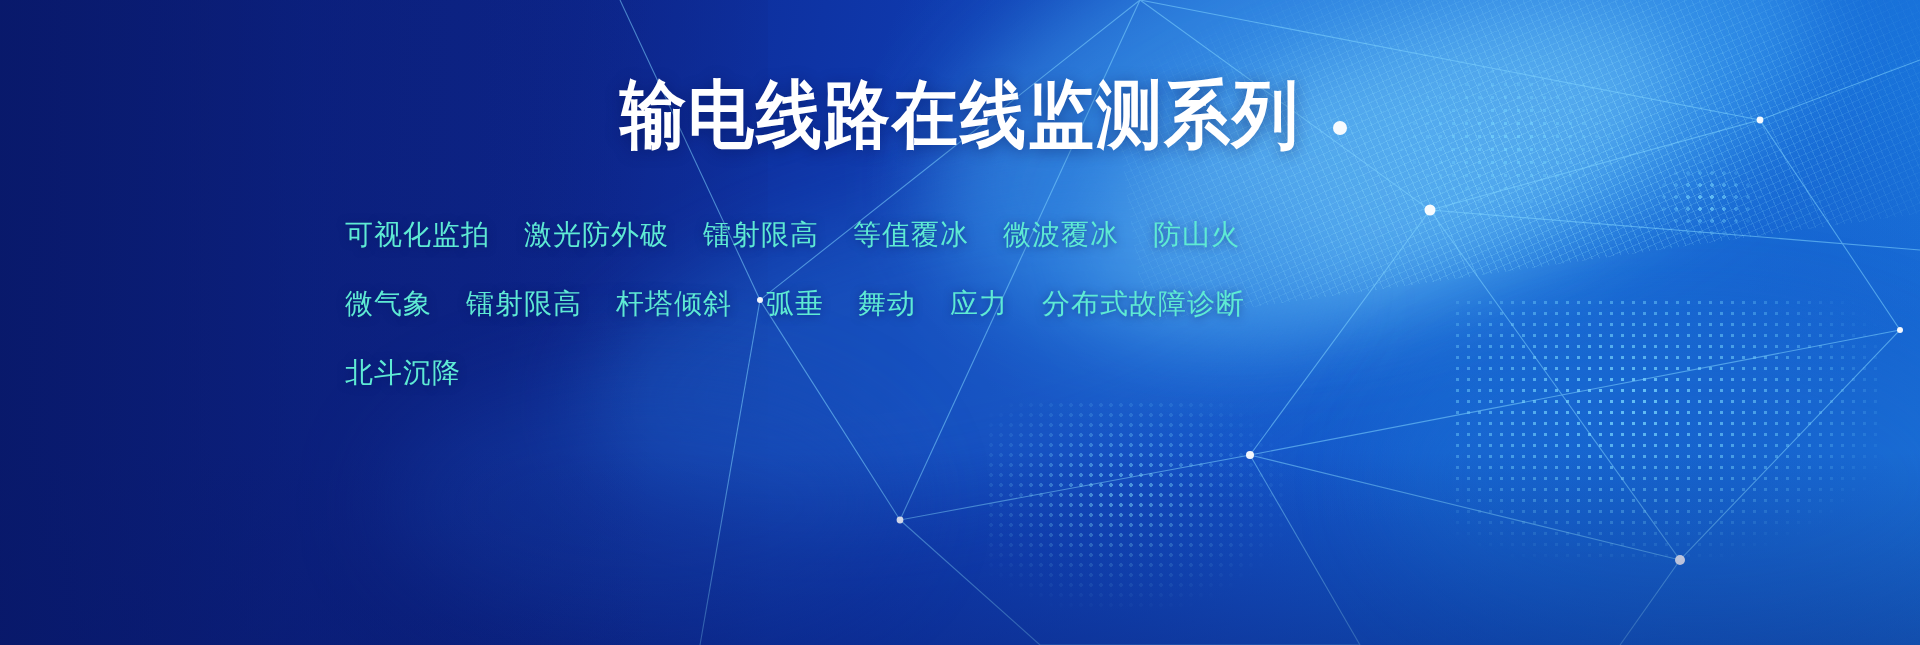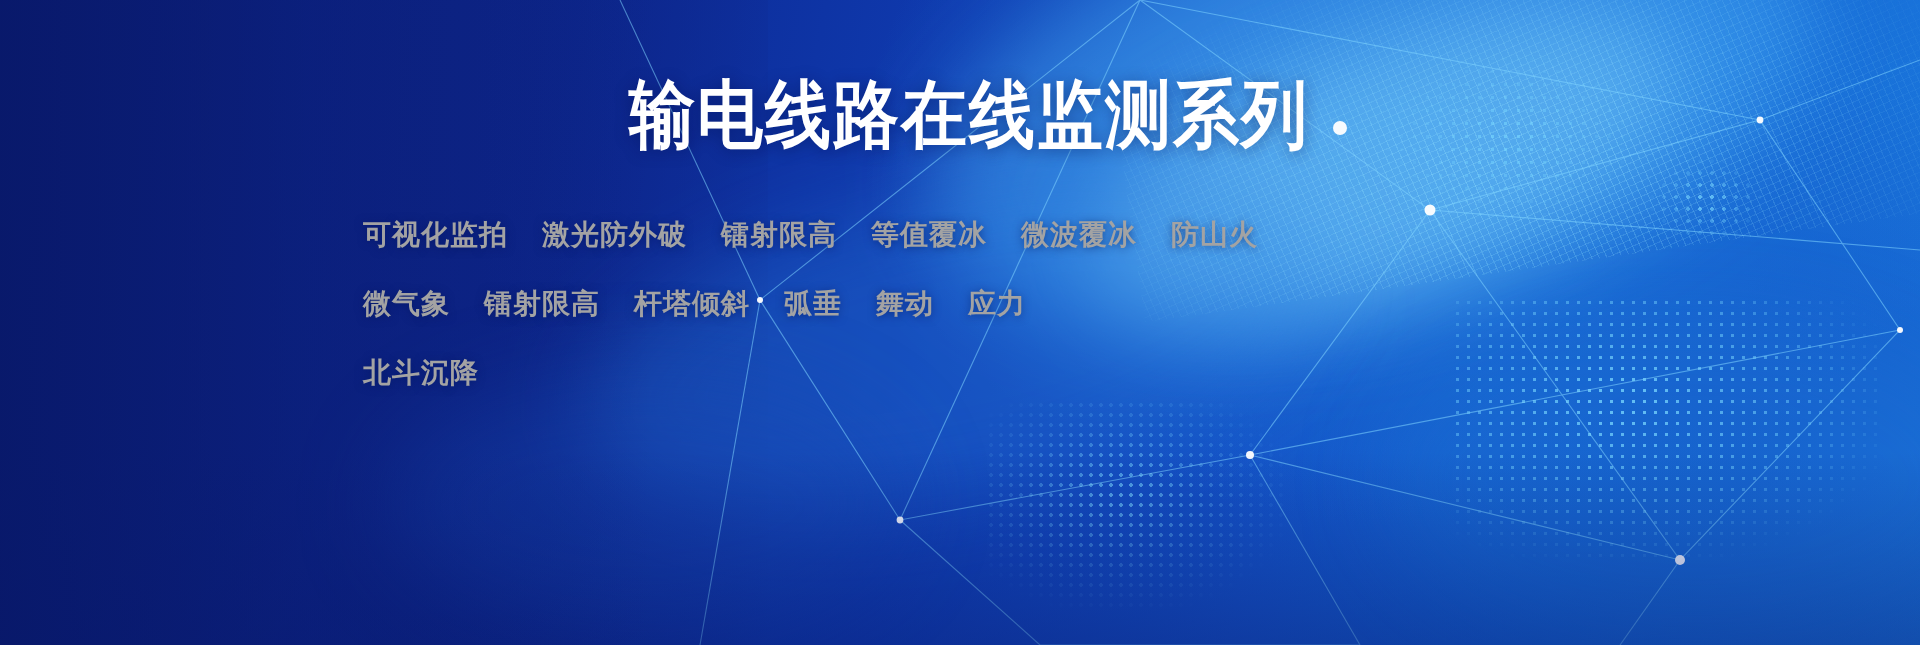--- a/index.html
+++ b/index.html
@@ -140,21 +140,20 @@
     background:
       linear-gradient(90deg, rgba(8,24,105,0.86) 0%, rgba(9,28,118,0.45) 16%, rgba(0,0,0,0) 34%),
       linear-gradient(0deg, rgba(8,26,110,0.42) 0%, rgba(0,0,0,0) 30%);
     pointer-events: none;
   }
 
   
   .content {
     position: absolute;
     inset: 0;
-    margin-left: 18px;
   }
 
   .page-title {
     position: absolute;
     left: 0;
     right: 0;
     top: 78px;
     text-align: center;
     color: #ffffff;
     font-size: 66px;
@@ -177,23 +176,23 @@
 
   .tag-row {
     display: flex;
     flex-wrap: nowrap;
     align-items: center;
     height: 69px;
     white-space: nowrap;
   }
 
   .tag {
-    color: #a3a3a3;
+    color: #5eead4;
     font-size: 28px;
-    font-weight: 700;
+    font-weight: 400;
     letter-spacing: 1px;
     font-family: "DejaVu Sans", "Liberation Sans", sans-serif;
     text-shadow: 0 1px 8px rgba(3,20,90,0.55);
     margin-right: 34px;
     cursor: pointer;
   }
   .tag:last-child { margin-right: 0; }
 </style>
 </head>
 <body>
@@ -262,20 +261,21 @@
         <span class="tag">防山火</span>
       </div>
 
       <div class="tag-row">
         <span class="tag">微气象</span>
         <span class="tag">镭射限高</span>
         <span class="tag">杆塔倾斜</span>
         <span class="tag">弧垂</span>
         <span class="tag">舞动</span>
         <span class="tag">应力</span>
+        <span class="tag">分布式故障诊断</span>
       </div>
 
       <div class="tag-row">
         <span class="tag">北斗沉降</span>
       </div>
 
     </div>
   </div>
 </div>
 

